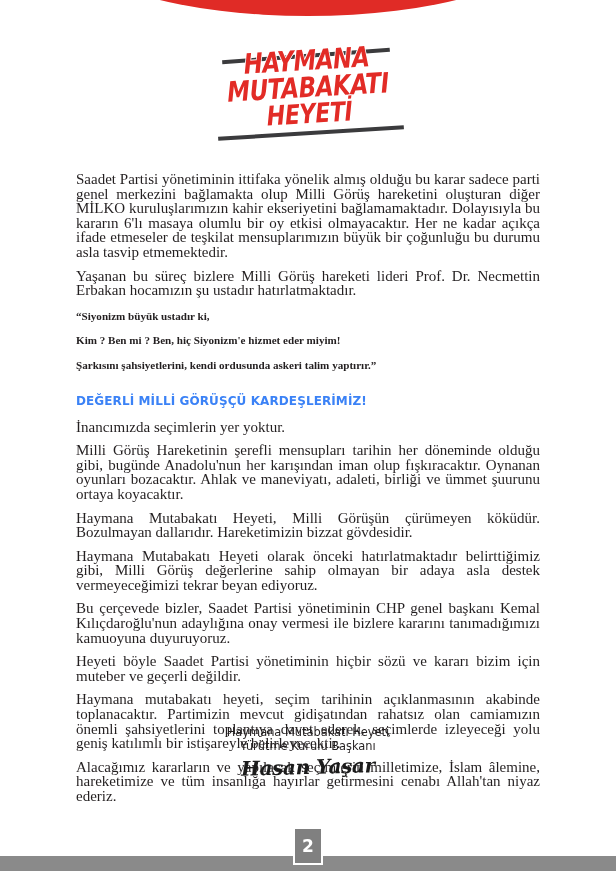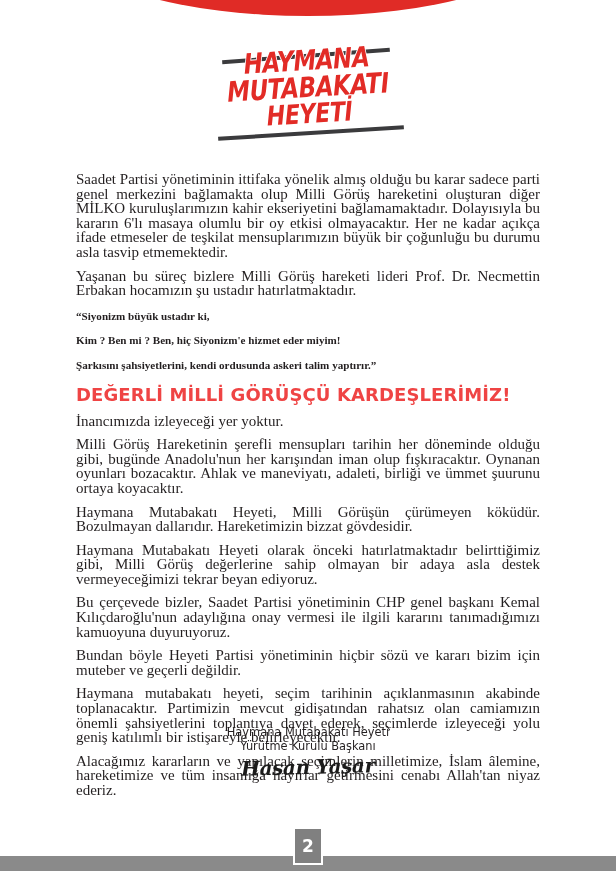--- a/index.html
+++ b/index.html
@@ -105,24 +105,24 @@
     font-size: 11.1px;
     line-height: 14.6px;
     font-weight: bold;
     margin: 0 0 10px 0;
     text-align: left;
   }
   .quote-group { margin-top: 11px; margin-bottom: 12px; }
   .section-heading {
     font-family: "DejaVu Sans", "Liberation Sans", sans-serif;
     font-weight: bold;
-    font-size: 18px;
+    font-size: 12px;
     line-height: 16px;
-    color: #ef4444;
-    margin: 14px 0 11px 0;
+    color: #3b82f6;
+    margin: 20px 0 11px 0;
     letter-spacing: 0.1px;
   }
 
   
   .signature {
     position: absolute;
     left: 0;
     top: 726px;
     width: 616px;
     text-align: center;
@@ -197,26 +197,26 @@
   <p class="para">Yaşanan bu süreç bizlere Milli Görüş hareketi lideri Prof. Dr. Necmettin Erbakan hocamızın şu ustadır hatırlatmaktadır.</p>
 
   <div class="quote-group">
     <p class="quote-line">“Siyonizm büyük ustadır ki,</p>
     <p class="quote-line">Kim ? Ben mi ? Ben, hiç Siyonizm'e hizmet eder miyim!</p>
     <p class="quote-line">Şarkısını şahsiyetlerini, kendi ordusunda askeri talim yaptırır.”</p>
   </div>
 
   <h2 class="section-heading">DEĞERLİ MİLLİ GÖRÜŞÇÜ KARDEŞLERİMİZ!</h2>
 
-  <p class="para">İnancımızda izleyeceği yer yoktur.</p>
+  <p class="para">İnancımızda seçimlerin yer yoktur.</p>
   <p class="para">Milli Görüş Hareketinin şerefli mensupları tarihin her döneminde olduğu gibi, bugünde Anadolu'nun her karışından iman olup fışkıracaktır. Oynanan oyunları bozacaktır. Ahlak ve maneviyatı, adaleti, birliği ve ümmet şuurunu ortaya koyacaktır.</p>
   <p class="para">Haymana Mutabakatı Heyeti, Milli Görüşün çürümeyen köküdür. Bozulmayan dallarıdır. Hareketimizin bizzat gövdesidir.</p>
   <p class="para">Haymana Mutabakatı Heyeti olarak önceki hatırlatmaktadır belirttiğimiz gibi, Milli Görüş değerlerine sahip olmayan bir adaya asla destek vermeyeceğimizi tekrar beyan ediyoruz.</p>
-  <p class="para">Bu çerçevede bizler, Saadet Partisi yönetiminin CHP genel başkanı Kemal Kılıçdaroğlu'nun adaylığına onay vermesi ile ilgili kararını tanımadığımızı kamuoyuna duyuruyoruz.</p>
-  <p class="para">Bundan böyle Heyeti Partisi yönetiminin hiçbir sözü ve kararı bizim için muteber ve geçerli değildir.</p>
+  <p class="para">Bu çerçevede bizler, Saadet Partisi yönetiminin CHP genel başkanı Kemal Kılıçdaroğlu'nun adaylığına onay vermesi ile bizlere kararını tanımadığımızı kamuoyuna duyuruyoruz.</p>
+  <p class="para">Heyeti böyle Saadet Partisi yönetiminin hiçbir sözü ve kararı bizim için muteber ve geçerli değildir.</p>
   <p class="para">Haymana mutabakatı heyeti, seçim tarihinin açıklanmasının akabinde toplanacaktır. Partimizin mevcut gidişatından rahatsız olan camiamızın önemli şahsiyetlerini toplantıya davet ederek, seçimlerde izleyeceği yolu geniş katılımlı bir istişareyle belirleyecektir.</p>
   <p class="para">Alacağımız kararların ve yapılacak seçimlerin milletimize, İslam âlemine, hareketimize ve tüm insanlığa hayırlar getirmesini cenabı Allah'tan niyaz ederiz.</p>
 
 </div>
 
 <div class="signature">
   <div class="sig-line">Haymana Mutabakatı Heyeti</div>
   <div class="sig-line">Yürütme Kurulu Başkanı</div>
   <div class="sig-name">Hasan Yaşar</div>
 </div>

